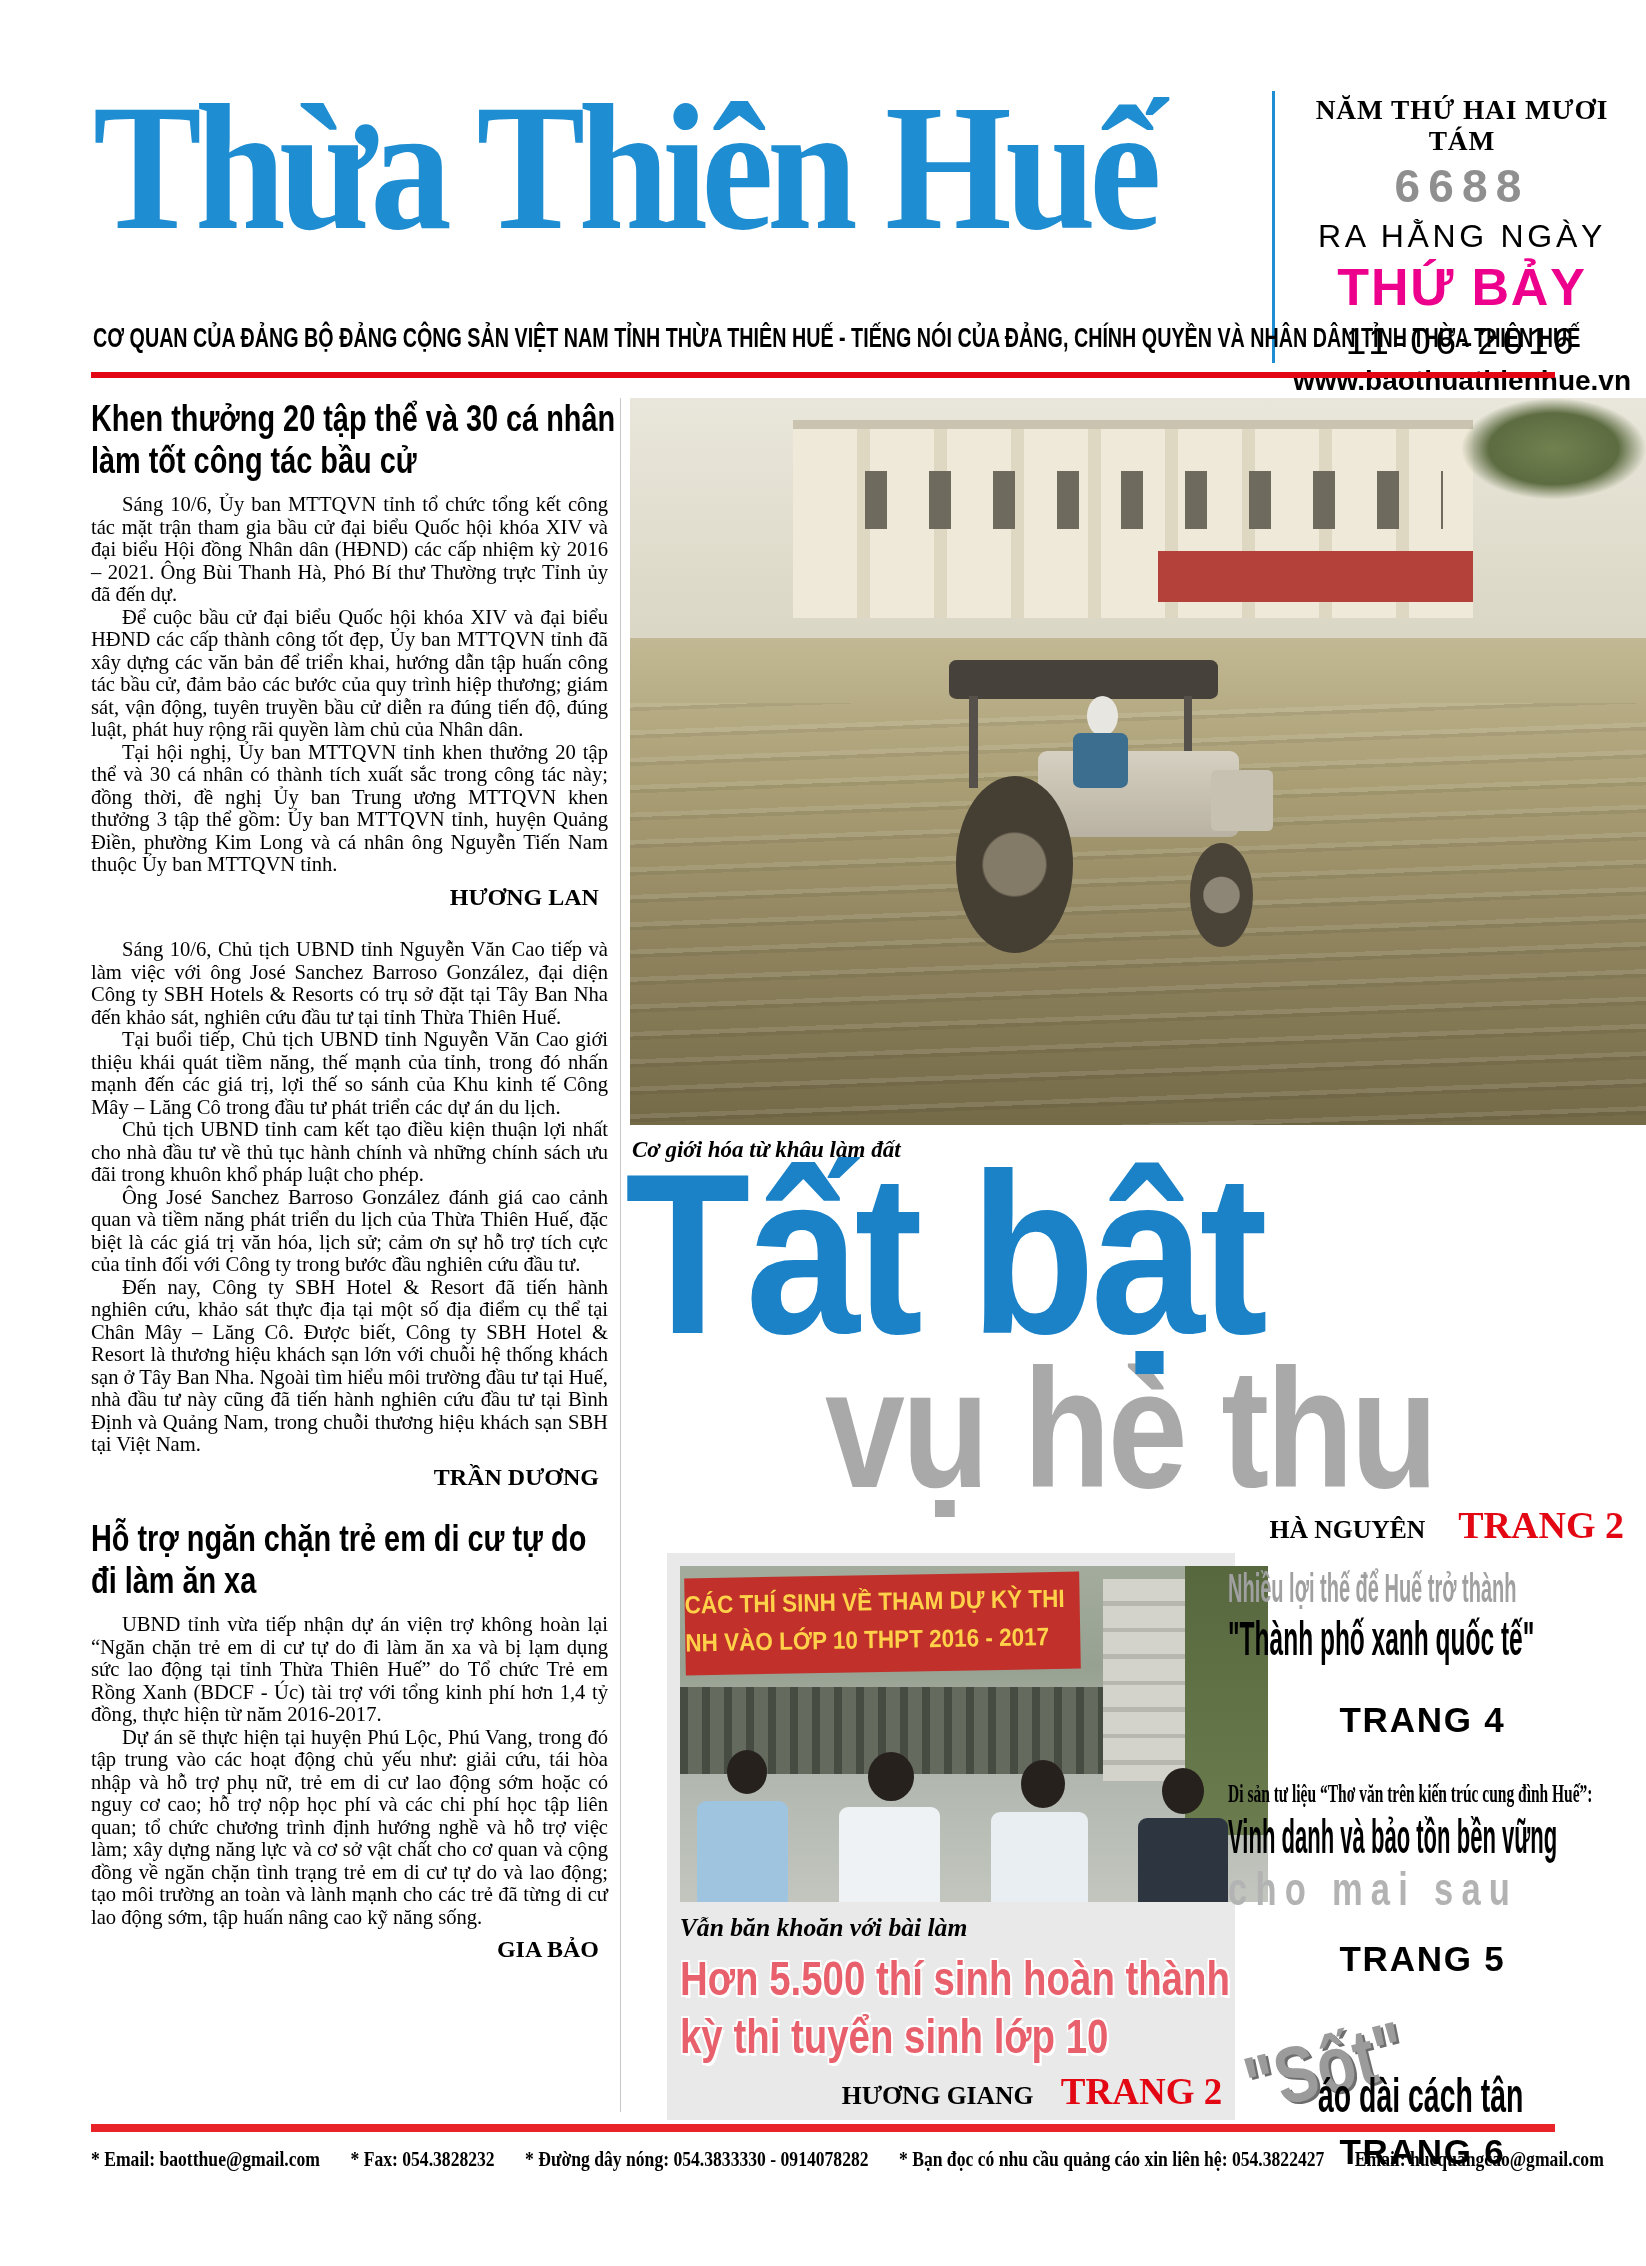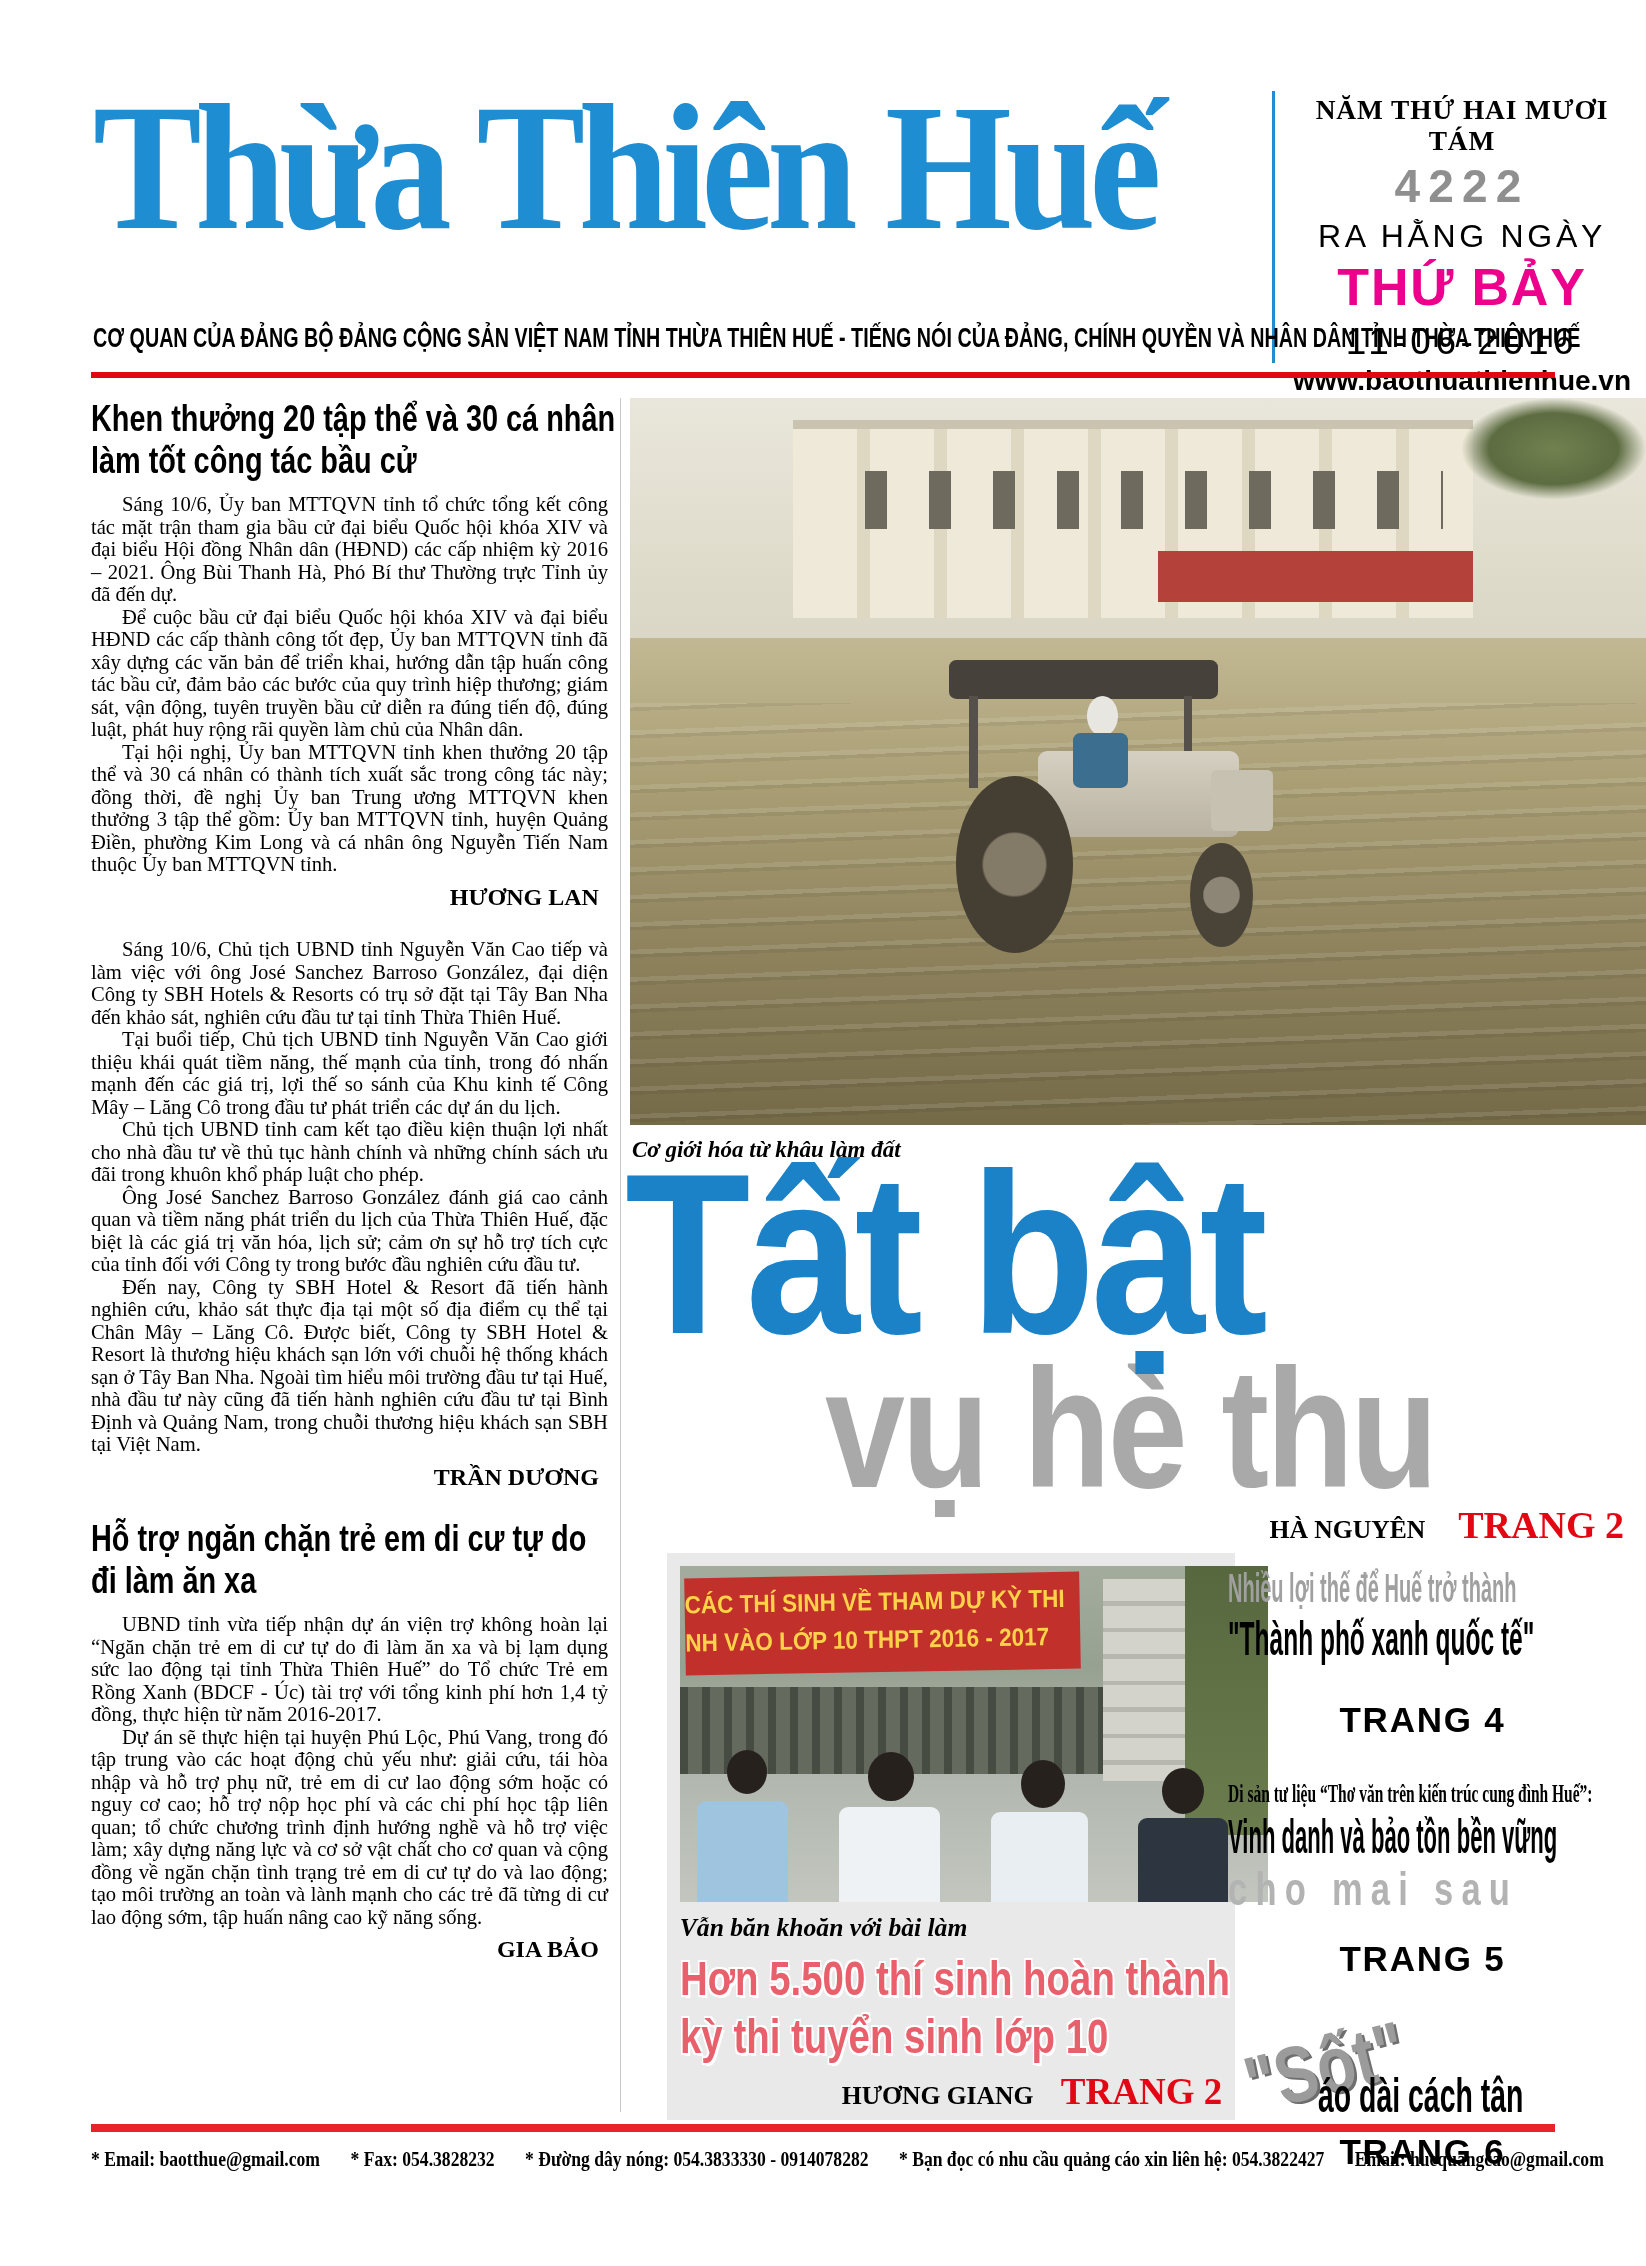--- a/index.html
+++ b/index.html
@@ -128,21 +128,21 @@
 
 <div class="page">
 
   <div class="abs masthead-title">
     <span class="nx cx90">Thừa Thiên Huế</span>
   </div>
   <div class="abs mast-divider"></div>
 
   <div class="abs info-box">
     <div class="info-year">NĂM THỨ HAI MƯƠI TÁM</div>
-    <div class="info-issue">4222</div>
+    <div class="info-issue">6688</div>
     <div class="info-freq">RA HẰNG NGÀY</div>
     <div class="info-weekday">THỨ BẢY</div>
     <div class="info-date">11-06-2016</div>
     <div class="info-site">www.baothuathienhue.vn</div>
     <div class="info-addr">TÒA SOẠN: 61 TRẦN THÚC NHẪN-HUẾ</div>
     <div class="info-phone">Trị sự : 054.3936518</div>
   </div>
 
   <div class="abs subtitle">
     <span class="nx cx72">CƠ QUAN CỦA ĐẢNG BỘ ĐẢNG CỘNG SẢN VIỆT NAM TỈNH THỪA THIÊN HUẾ  -  TIẾNG NÓI CỦA ĐẢNG, CHÍNH QUYỀN VÀ NHÂN DÂN TỈNH THỪA THIÊN HUẾ</span>

